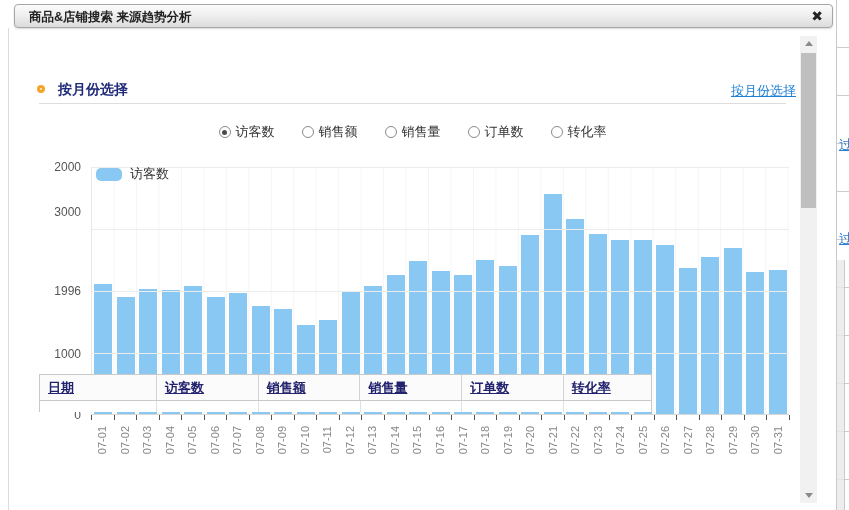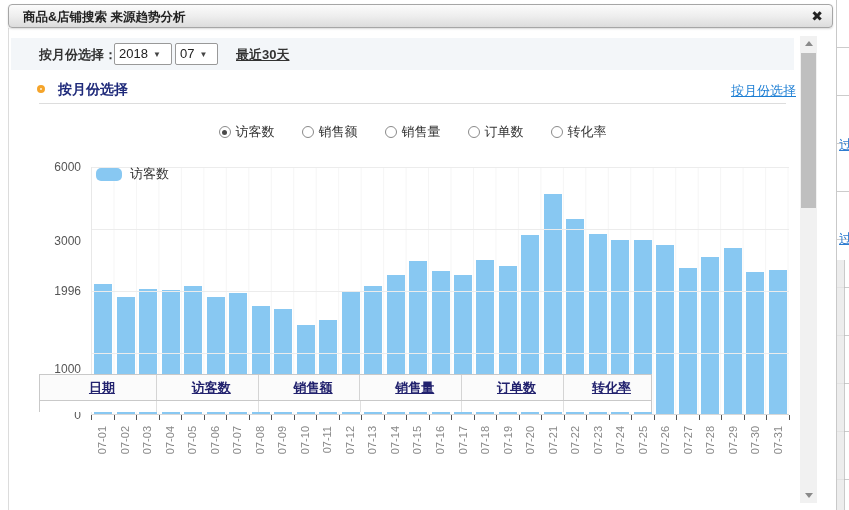--- a/index.html
+++ b/index.html
@@ -8,21 +8,21 @@
   
   .bg-strip { position:absolute; left:836px; top:0; width:13px; height:510px;
     border-left:1px solid #c9c9c9;
     background-image:repeating-linear-gradient(180deg,#fff 0 47px,#ccc 47px 48px); }
   .bg-link { position:absolute; left:2px; width:11px; height:16px; overflow:hidden;
     font-size:13px; color:#2e7cd0; text-decoration:underline; cursor:pointer; }
   .bg-cells { position:absolute; left:0; top:260px; width:8px; height:250px;
     background:#e9e9e9; border-right:1px solid #bdbdbd; opacity:.8; }
 
   
-  .dialog { position:absolute; left:8px; top:4px; width:825px; height:506px; }
+  .dialog { position:absolute; left:8px; top:4px; width:825px; height:506px;padding-left:6px; }
   .titlebar { position:relative; height:24px; border:1px solid #a6a6a6; border-radius:4px;
     background:linear-gradient(180deg,#fbfbfb 0%,#eee 50%,#dcdcdc 100%);
     box-shadow:0 1px 2px rgba(0,0,0,.15); z-index:5; }
   .titlebar .title { position:absolute; left:14px; top:4px; font-size:12.5px; font-weight:bold; color:#222; }
   .titlebar .close { position:absolute; right:9px; top:3px; font-size:14px; font-weight:bold; color:#222; cursor:pointer; line-height:17px; }
   .dbody { position:absolute; left:0; top:24px; width:810px; height:482px; background:#fff;
     border-left:1px solid #dcdcdc; overflow:hidden; }
 
   
   .month-row { position:absolute; left:2px; top:10px; width:783px; height:32px; background:#f3f6f9; }
@@ -67,21 +67,21 @@
   .legend { position:absolute; left:57px; top:11px; display:flex; align-items:center; gap:8px;
     font-size:13px; color:#333; z-index:3; }
   .legend .swatch { width:26px; height:13px; border-radius:5px; }
   .ticks { position:absolute; left:52px; top:261px; width:698px; height:6px; }
   .tick { position:absolute; top:0; width:1px; height:5px; background:#555; }
   .xlabels { position:absolute; left:52px; top:267px; width:698px; height:60px; }
   .xlabel { position:absolute; top:20px; width:44px; height:14px; line-height:14px;
     font-size:11px; color:#888; text-align:right; transform:rotate(-90deg); white-space:nowrap; }
 
   
-  .dtable { position:absolute; left:30px; top:346px; width:613px; border:1px solid #c9c9c9; border-bottom:none;text-align:center; }
+  .dtable { position:absolute; left:30px; top:346px; width:613px; border:1px solid #c9c9c9; border-bottom:none; }
   .thead { display:flex; background:#fbfbfb; height:26px; border-bottom:1px solid #c9c9c9; }
   .th { font-size:13px; font-weight:bold; color:#22226e; line-height:26px; padding-left:8px;
     border-right:1px solid #d4d4d4; cursor:pointer; }
   .th span { text-decoration:underline; }
   .th:last-child { border-right:none; }
   .trow { display:flex; height:11px; background:#fff; }
   .td { border-right:1px solid #e0e0e0; height:11px; }
   .td:last-child { border-right:none; }
 
   
@@ -103,26 +103,20 @@
 
 <div class="dialog">
 
   <div class="titlebar">
     <span class="title">商品&amp;店铺搜索 来源趋势分析</span>
     <span class="close">✖</span>
   </div>
 
   <div class="dbody">
 
-    <div class="month-row">
-      <span class="month-label">按月份选择：</span>
-      <span class="select year"><span>2018</span><span class="caret">▼</span></span>
-      <span class="select month"><span>07</span><span class="caret">▼</span></span>
-      <a class="recent-link">最近30天</a>
-    </div>
 
     <span class="donut-icon"></span>
     <span class="section-title">按月份选择</span>
     <a class="download-link">按月份选择</a>
     <div class="rule"></div>
 
     <div class="radio-row" id="radio-row">
         <span class="radio-item">
           <span class="radio checked"></span>
           <span>访客数</span>
@@ -145,24 +139,24 @@
         </span>
       </div>
 
     <div class="chart">
       <div class="legend">
         <span class="swatch" id="legend-swatch" style="background: rgb(136, 200, 242);"></span>
         <span>访客数</span>
       </div>
       <div class="yaxis" id="yaxis">
           <div class="ylabel" style="top: 241px;">0</div>
-          <div class="ylabel" style="top: 195px;">1000</div>
+          <div class="ylabel" style="top: 180px;">1000</div>
           <div class="ylabel" style="top: 117px;">1996</div>
-          <div class="ylabel" style="top: 67px;">3000</div>
-          <div class="ylabel" style="top: -7px;">6000</div>
+          <div class="ylabel" style="top: 38px;">3000</div>
+          <div class="ylabel" style="top: -7px;">2000</div>
         </div>
       <div class="plot" id="plot">
         <div class="bars" id="bars">
             <div class="bar-slot">
               <div class="bar" title="07-01: 2100" style="height: 130.2px; background: rgb(136, 200, 242);"></div>
             </div>
             <div class="bar-slot">
               <div class="bar" title="07-02: 1890" style="height: 117.18px; background: rgb(136, 200, 242);"></div>
             </div>
             <div class="bar-slot">

